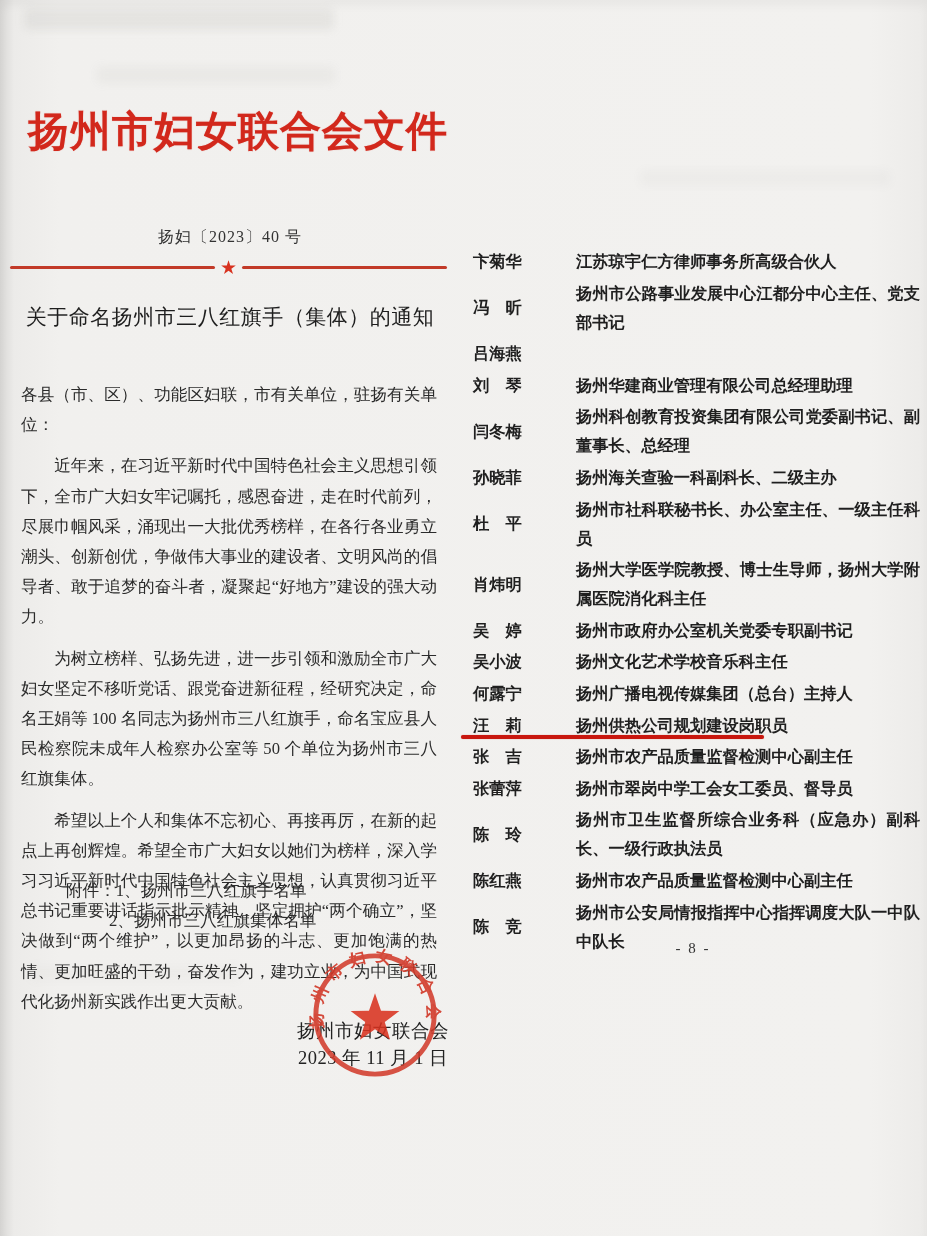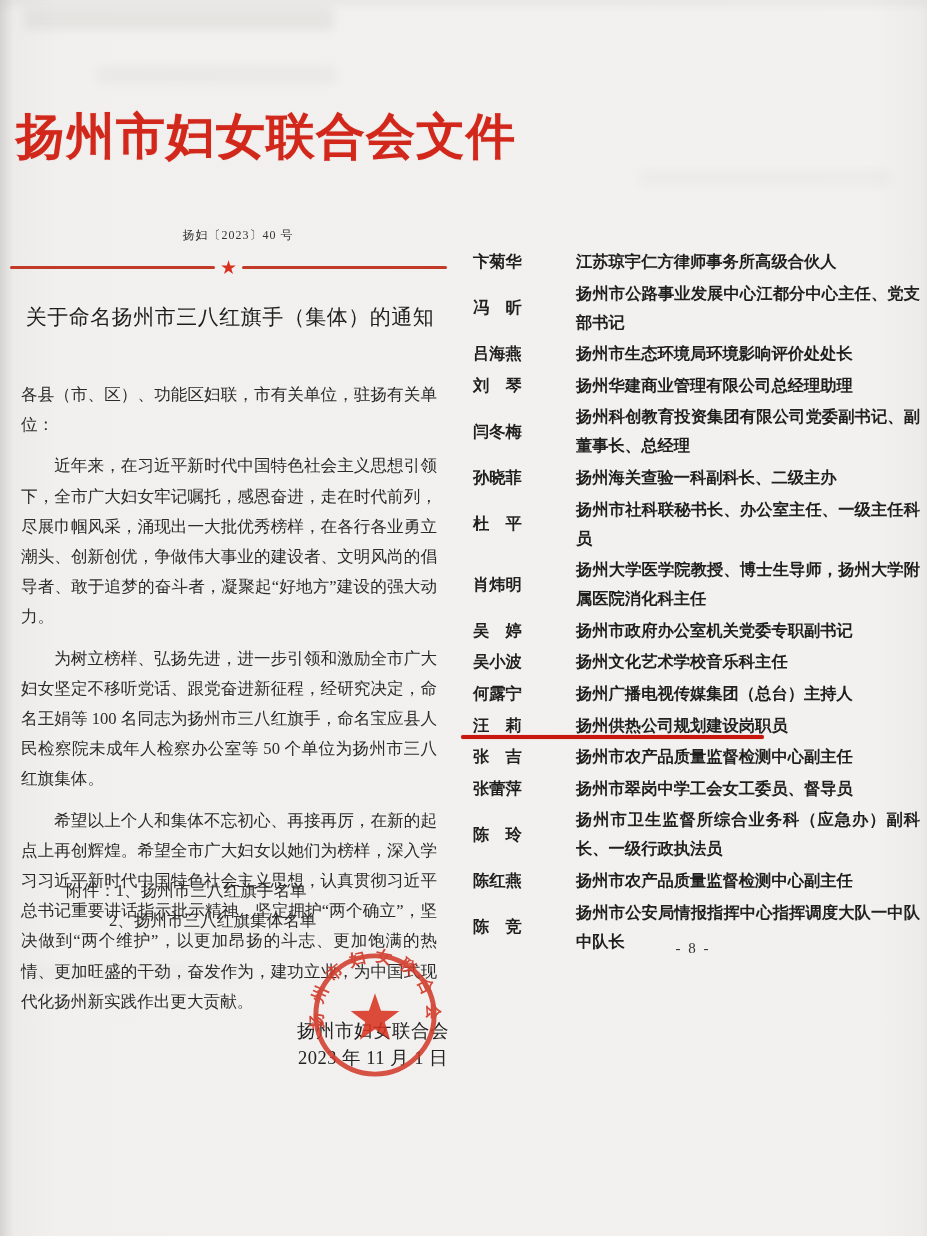--- a/index.html
+++ b/index.html
@@ -12,28 +12,28 @@
     position:relative;width:927px;height:1236px;
     background:linear-gradient(90deg,#d8d7d5 0px,#ecebe9 14px,#f1f0ee 60px,#f2f1ef 870px,#ecebe9 927px);
     box-shadow:inset 0 6px 10px rgba(0,0,0,0.04);
     color:#262626;
   }
   
   .smudge{position:absolute;background:rgba(168,165,160,0.16);filter:blur(4px);border-radius:6px;}
   
   .doc-title{
     position:absolute;left:16px;top:104px;width:432px;
-    font-size:49px;font-weight:bold;letter-spacing:1px;
+    font-size:41px;font-weight:bold;letter-spacing:1px;
     color:#d2281c;text-align:right;white-space:nowrap;
     text-shadow:0 0 1px rgba(210,40,28,0.45);
     font-family:Liberation Mono, monospace;
   }
   .doc-number{
-    position:absolute;left:8px;top:227px;width:460px;
-    text-align:center;font-size:12px;letter-spacing:1px;color:#333;
+    position:absolute;left:0;top:227px;width:460px;
+    text-align:center;font-size:16px;letter-spacing:1px;color:#333;
   }
   .red-rule{
     position:absolute;left:10px;top:258px;width:437px;height:18px;
     display:flex;align-items:center;
   }
   .red-rule .bar{flex:1;height:3px;background:#c23a28;border-radius:2px;}
   .red-rule .star{
     flex:0 0 auto;color:#d8321f;font-size:19px;line-height:18px;
     margin:0 5px;font-family:"DejaVu Sans",sans-serif;
   }
@@ -144,21 +144,20 @@
       <span class="title">江苏琼宇仁方律师事务所高级合伙人</span>
     </div>
     <div class="entry">
       <span class="name">冯　昕</span>
         <span class="gap"></span>
       <span class="title">扬州市公路事业发展中心江都分中心主任、党支部书记</span>
     </div>
     <div class="entry">
       <span class="name">吕海燕</span>
         <span class="gap"></span>
-      <span class="title">扬州市生态环境局环境影响评价处处长</span>
     </div>
     <div class="entry">
       <span class="name">刘　琴</span>
         <span class="gap"></span>
       <span class="title">扬州华建商业管理有限公司总经理助理</span>
     </div>
     <div class="entry">
       <span class="name">闫冬梅</span>
         <span class="gap"></span>
       <span class="title">扬州科创教育投资集团有限公司党委副书记、副董事长、总经理</span>

